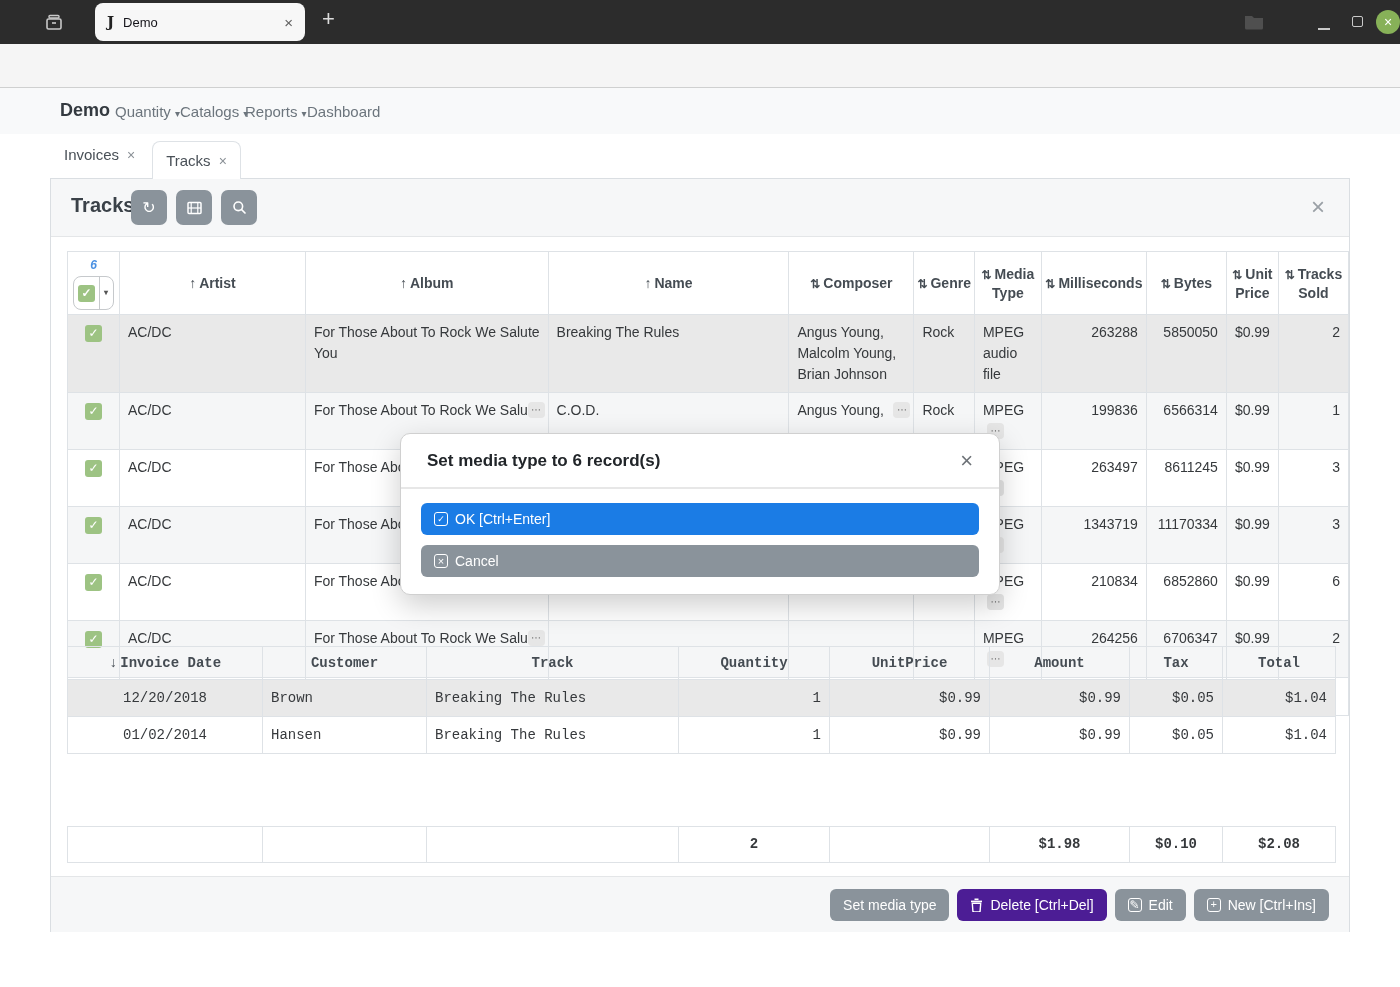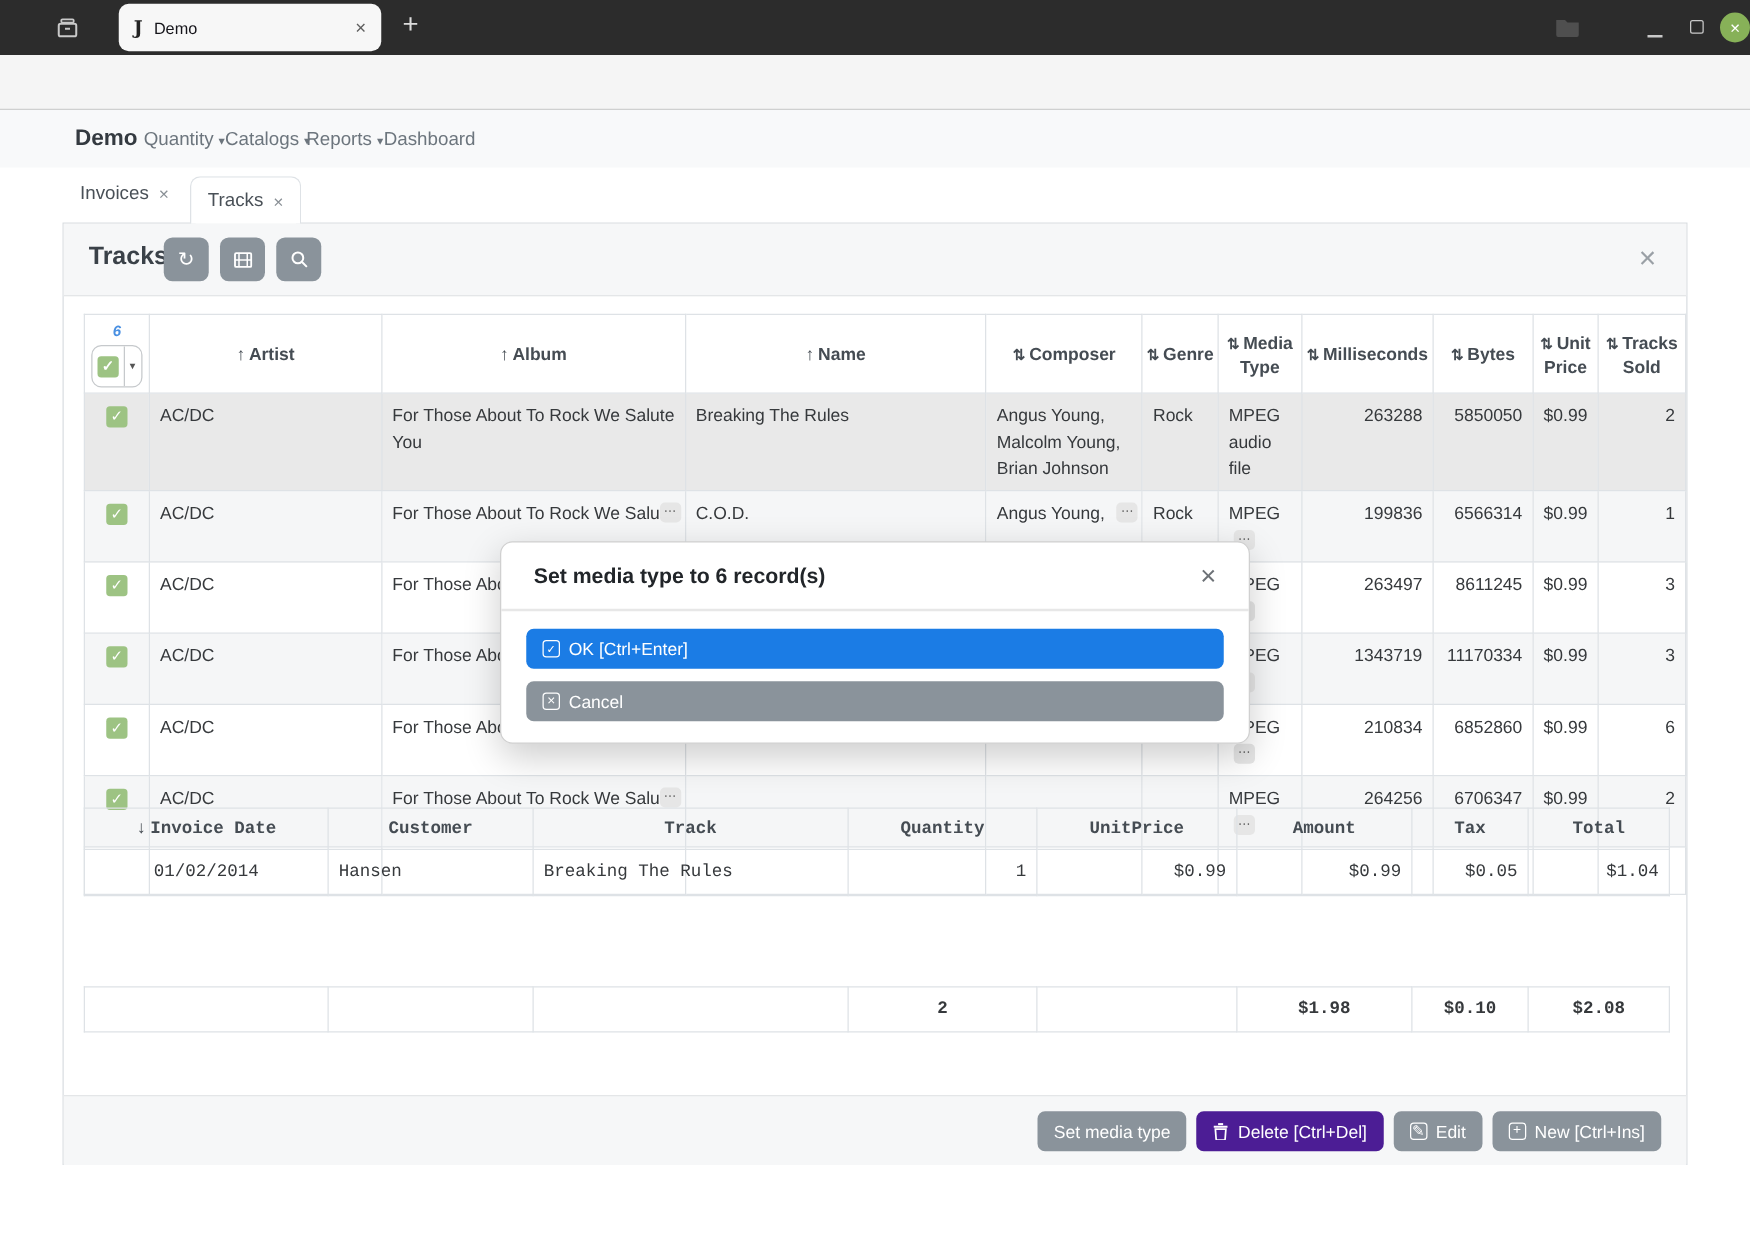--- a/index.html
+++ b/index.html
@@ -402,20 +402,30 @@
           <tr style="height:33px">
         <th><span class="si si-desc"></span><span>Invoice Date</span></th>
         <th><span>Customer</span></th>
         <th><span>Track</span></th>
         <th><span>Quantity</span></th>
         <th><span>UnitPrice</span></th>
         <th><span>Amount</span></th>
         <th><span>Tax</span></th>
         <th><span>Total</span></th>
       </tr>
+      <tr class="cur" style="height:37px">
+        <td class="ctr">12/20/2018</td>
+        <td>Brown</td>
+        <td>Breaking The Rules</td>
+        <td class="num">1</td>
+        <td class="num">$0.99</td>
+        <td class="num">$0.99</td>
+        <td class="num">$0.05</td>
+        <td class="num">$1.04</td>
+      </tr>
       <tr style="height:37px">
         <td class="ctr">01/02/2014</td>
         <td>Hansen</td>
         <td>Breaking The Rules</td>
         <td class="num">1</td>
         <td class="num">$0.99</td>
         <td class="num">$0.99</td>
         <td class="num">$0.05</td>
         <td class="num">$1.04</td>
       </tr>

